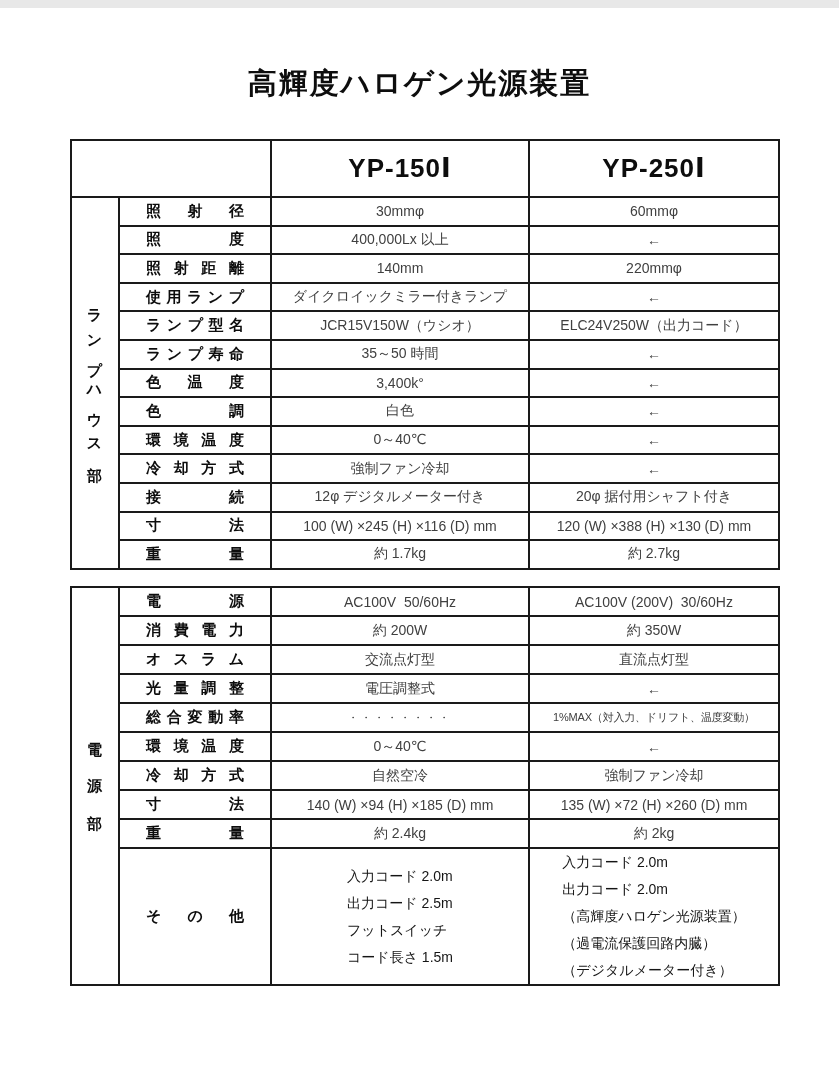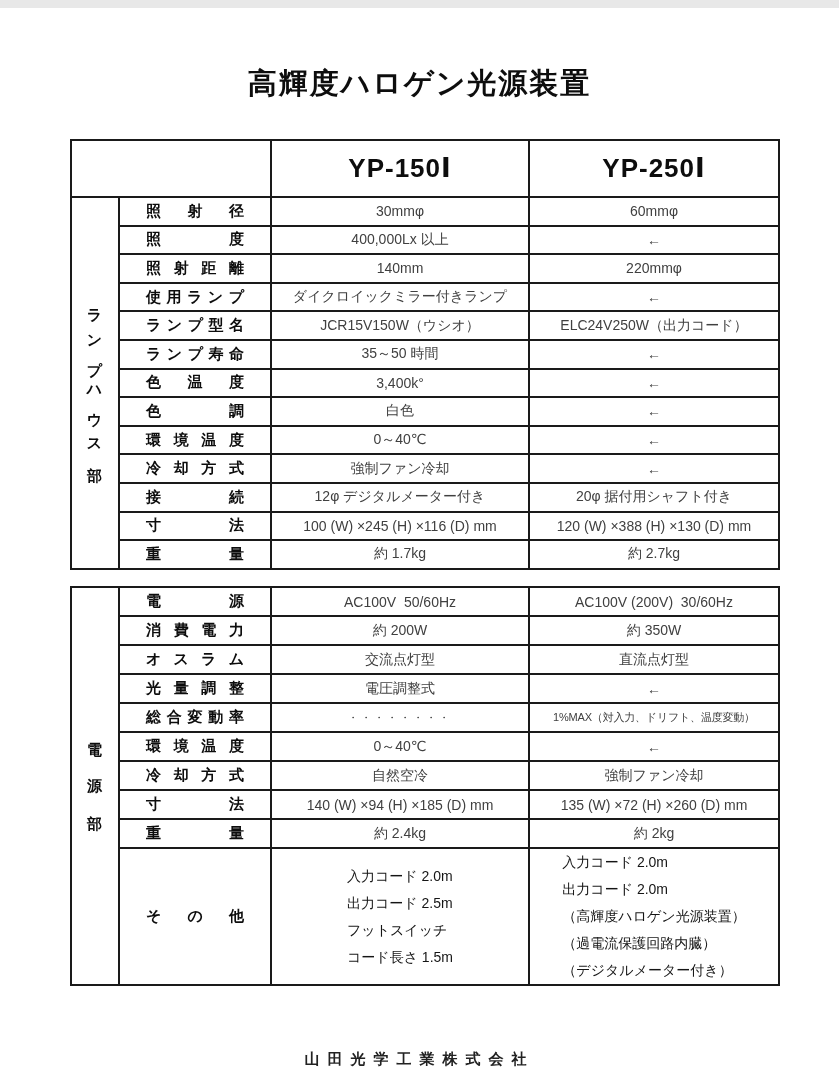--- a/index.html
+++ b/index.html
@@ -259,15 +259,14 @@
           <div>出力コード 2.0m</div>
           <div>（高輝度ハロゲン光源装置）</div>
           <div>（過電流保護回路内臓）</div>
           <div>（デジタルメーター付き）</div>
         </div>
       </td>
     </tr>
   </tbody>
     </table>
 
-  <div class="footer">山田光学工業株式会社</div>
 
 </div>
 
 </body></html>

